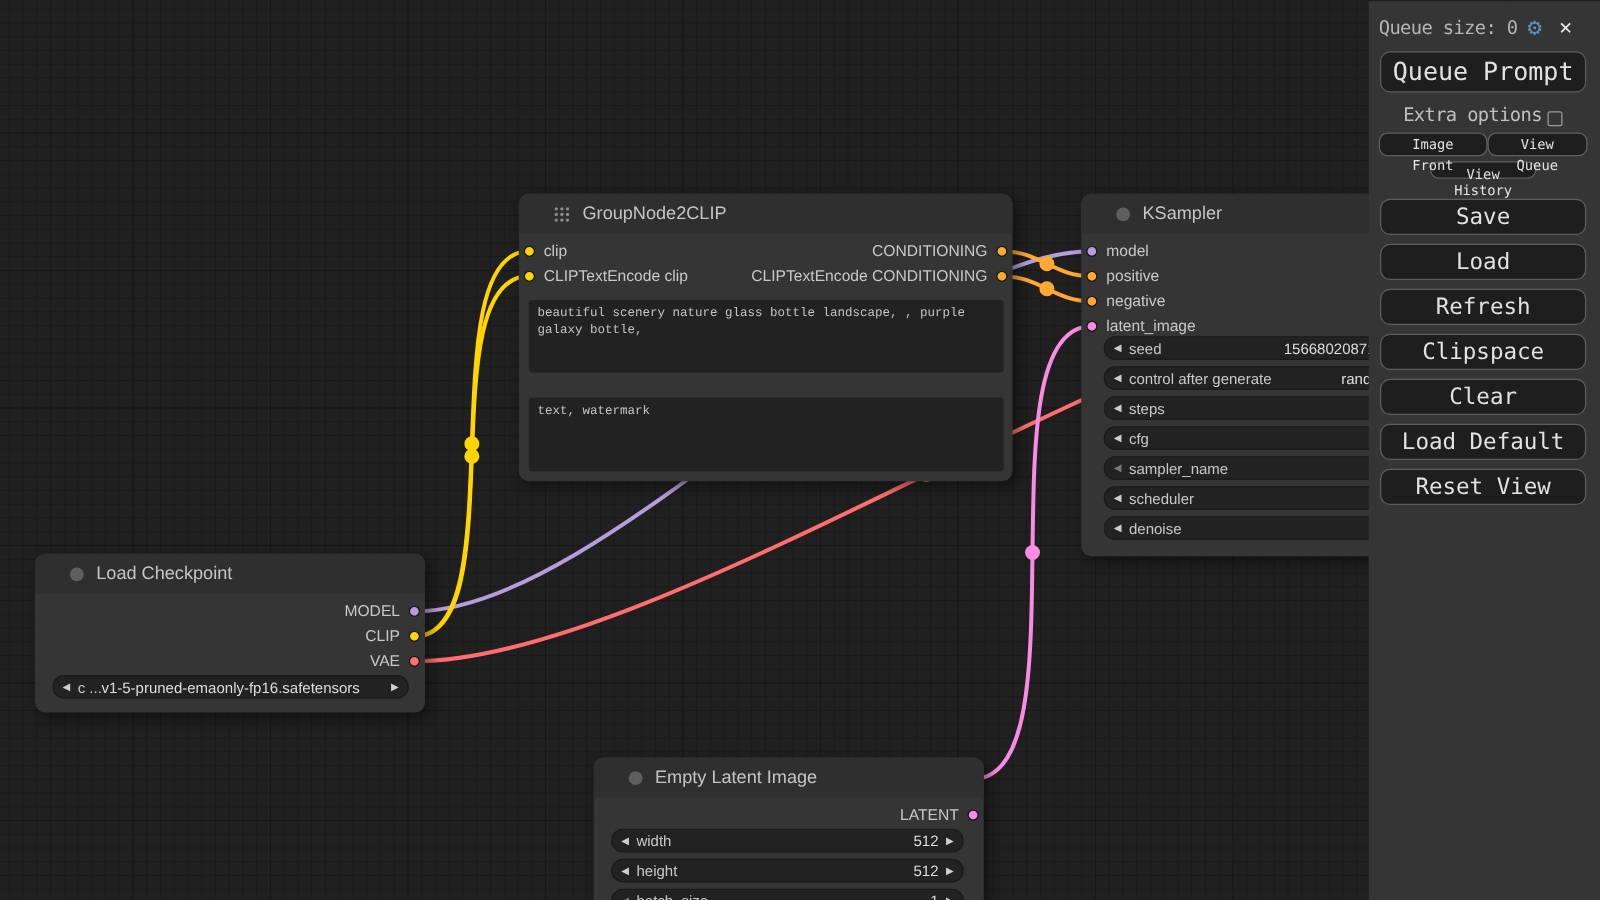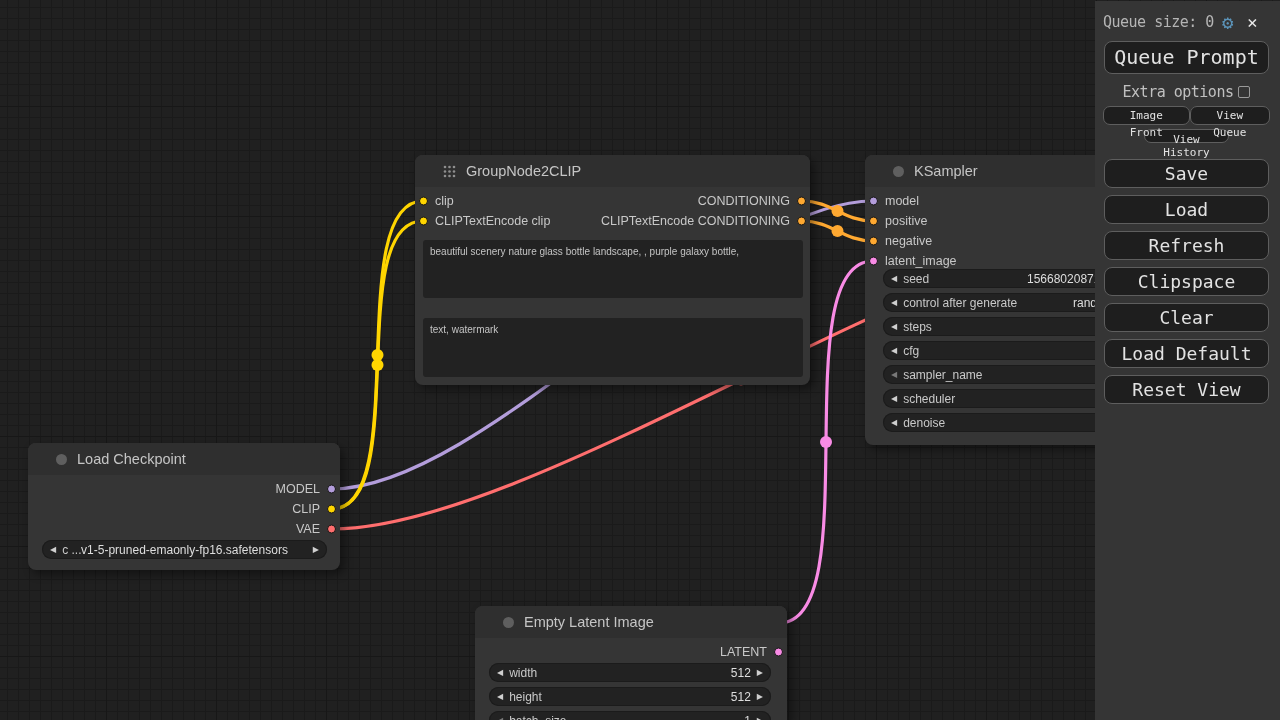--- a/index.html
+++ b/index.html
@@ -39,35 +39,35 @@
   .c-cond{background:#FFA931}.c-latent{background:#F98BE5}
   .pill{position:relative;height:19px;background:var(--widget-bg);border-radius:10px;
     display:flex;align-items:center;font-size:12px;color:#c9c9c9;padding:0 8px;
     box-shadow:inset 0 0 0 1px #1b1b1b;margin-bottom:5px}
   .pill .arrow{font-size:8px;color:#cfcfcf;flex:0 0 auto;line-height:1}
   .pill .arrow.dim{color:#787878}
   .pill .wlabel{margin-left:6px;white-space:nowrap}
   .pill .wvalue{margin-left:auto;margin-right:6px;color:#dedede;white-space:nowrap}
   .pill .wvalue.abs{position:absolute;margin:0}
   .tarea{position:absolute;left:8px;width:380px;background:#222;border-radius:3px;
-    font-family:Liberation Sans, sans-serif;font-size:10px;line-height:13px;
+    font-family:Liberation Mono, monospace;font-size:10px;line-height:13px;
     color:#c4c4c4;padding:5px 7px;white-space:pre-wrap;overflow:hidden}
   
   #sidebar{position:absolute;right:0;top:1px;width:185px;height:720px;z-index:10;
     background:var(--sidebar-bg);font-family:"DejaVu Sans Mono",monospace;color:#d6d6d6;
     padding:8px 10px 10px 8px}
   .sb-top{display:flex;align-items:center;height:26px;gap:6px}
   .queue-size{font-size:15px;color:#b5b5b5;letter-spacing:-0.5px}
   .gear{color:#5b93b8;font-size:19px;line-height:1;margin-left:2px;cursor:pointer}
   .close-x{color:#e8e8e8;font-size:17px;line-height:1;margin-left:8px;cursor:pointer}
   .sb-btn{display:block;background:var(--btn-bg);border:1px solid var(--btn-border);
     border-radius:8px;color:#e2e2e2;text-align:center;cursor:pointer;
     font-family:"DejaVu Sans Mono",monospace}
   #queue-prompt{width:165px;height:33px;margin:6px auto 0;font-size:20px;line-height:31px}
-  .extra-row{display:flex;align-items:center;justify-content:center;gap:5px;
+  .extra-row{display:flex;align-items:flex-end;justify-content:center;gap:5px;
     margin-top:9px;height:18px}
   .extra-label{font-size:15px;color:#c0c0c0;letter-spacing:-0.5px}
   .cbox{width:12px;height:12px;border:1px solid #9a9a9a;border-radius:2px;
     background:transparent;cursor:pointer}
   .sb-row{display:flex;justify-content:space-between;margin-top:5px}
   .sb-small{height:19px;font-size:11px;line-height:17px;border-radius:7px;padding:0 8px}
   #view-history{width:85px;height:14px;margin:4px auto 0;font-size:11px;line-height:13px;
     padding-top:3px;border-radius:9px}
   .sb-stack{margin-top:16px}
   .sb-big{width:165px;height:29px;margin:0 auto 7px;font-size:18px;line-height:27px}

